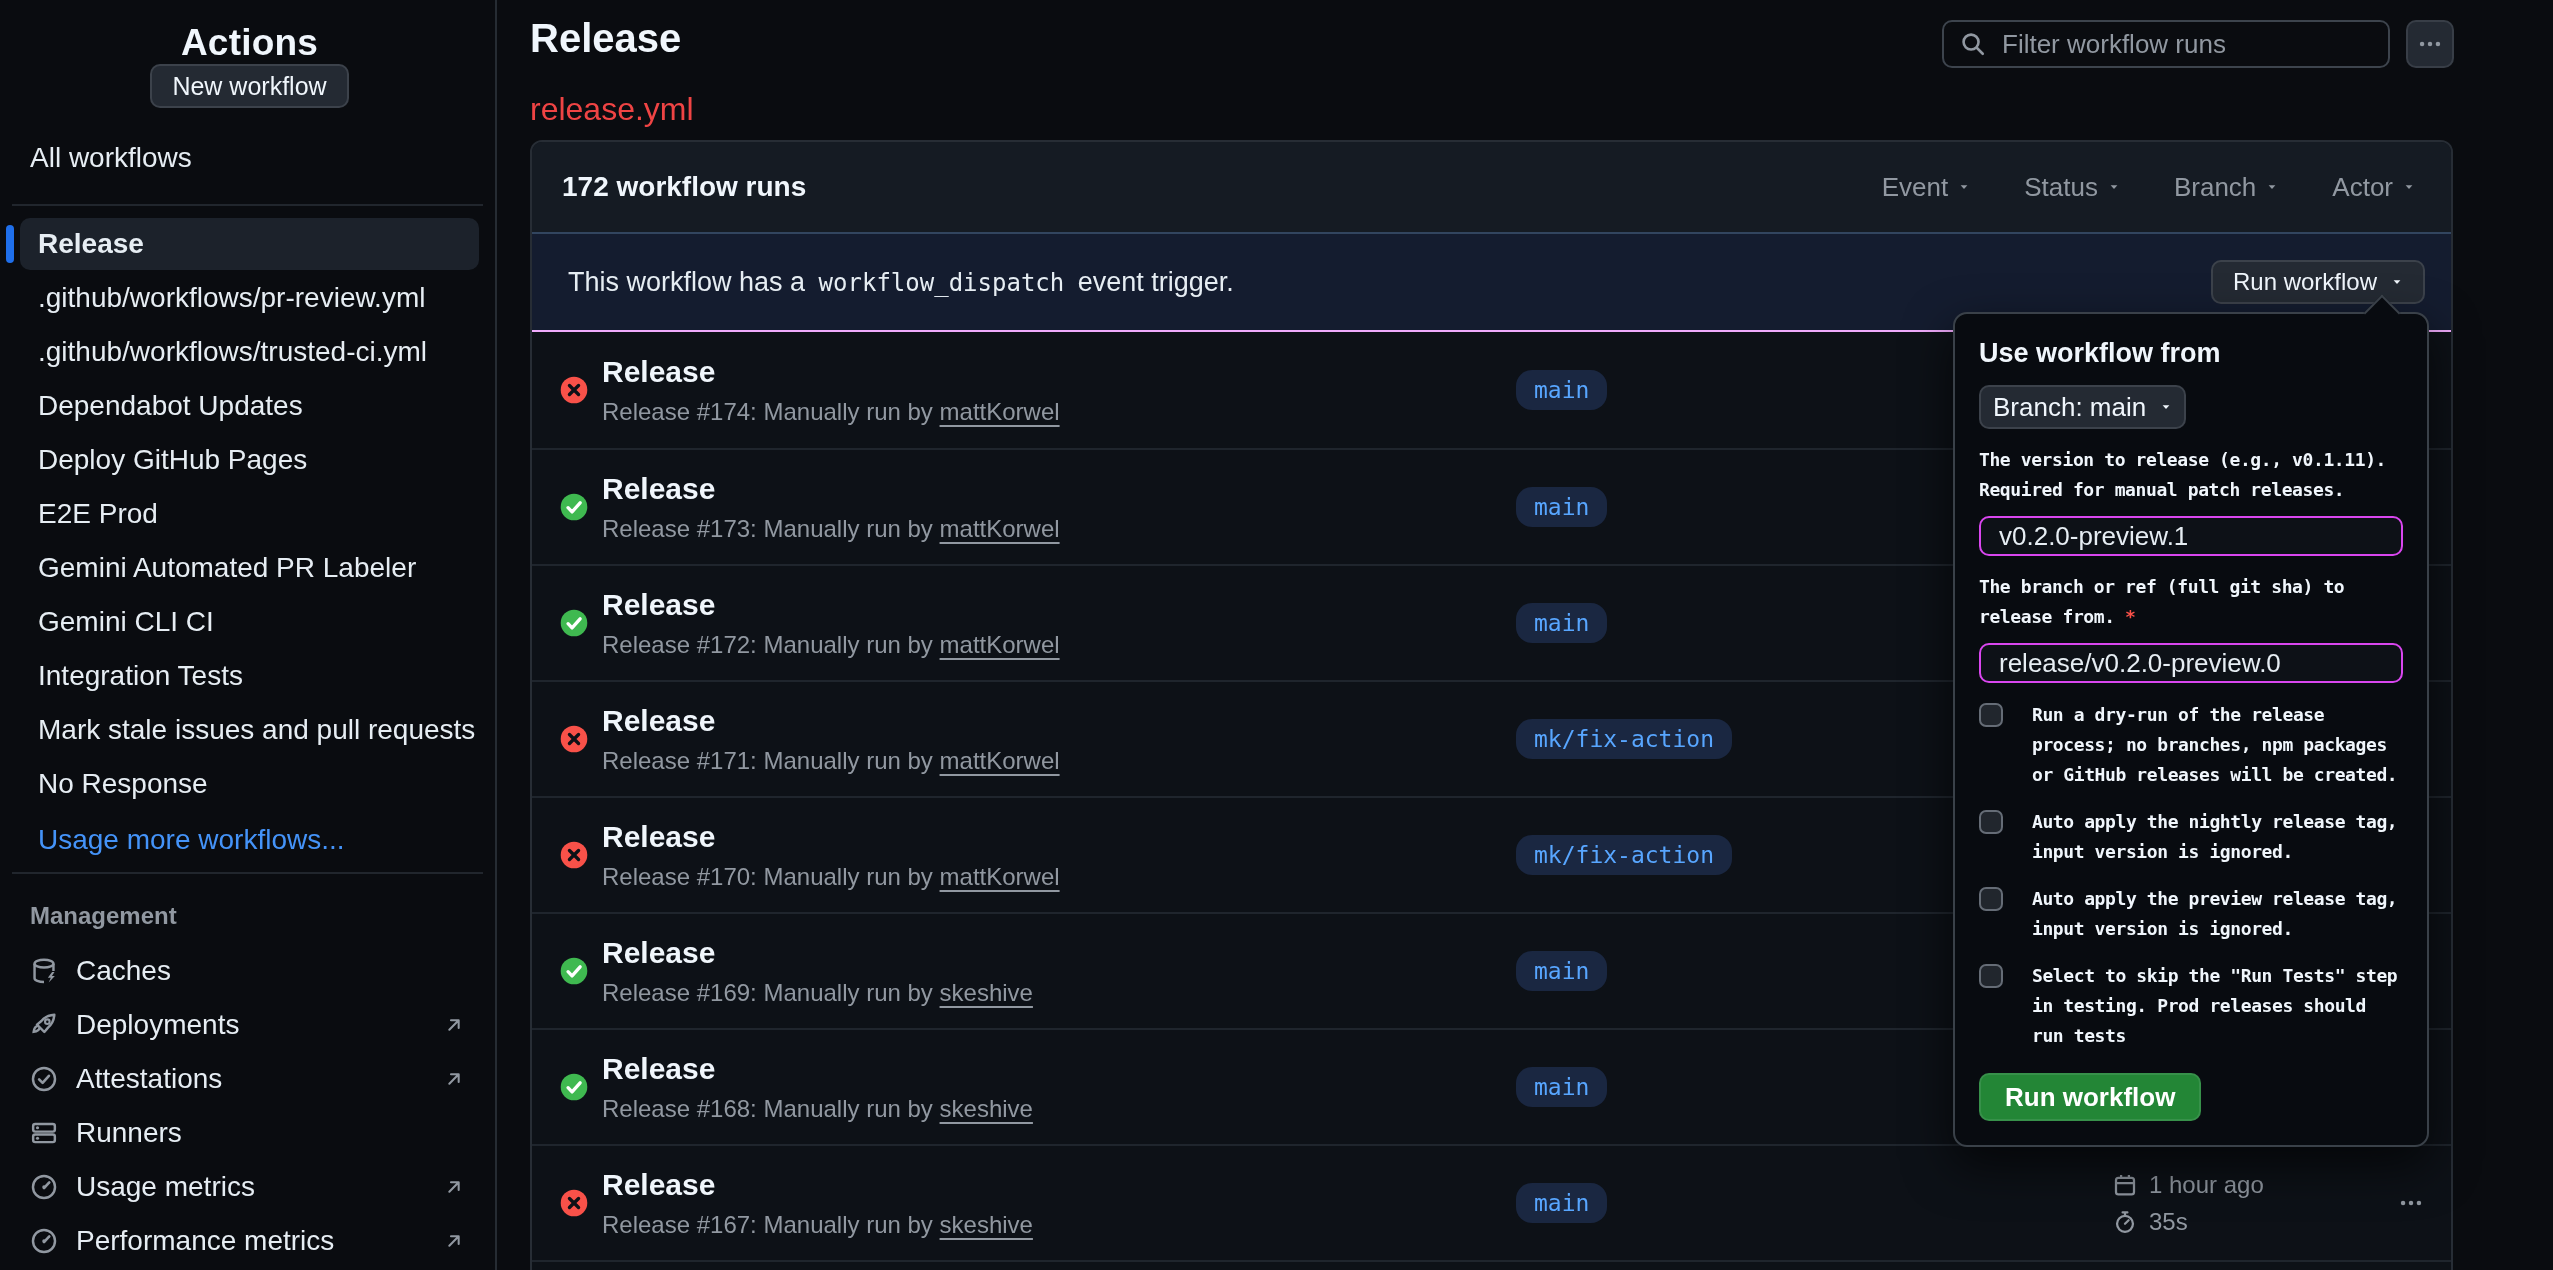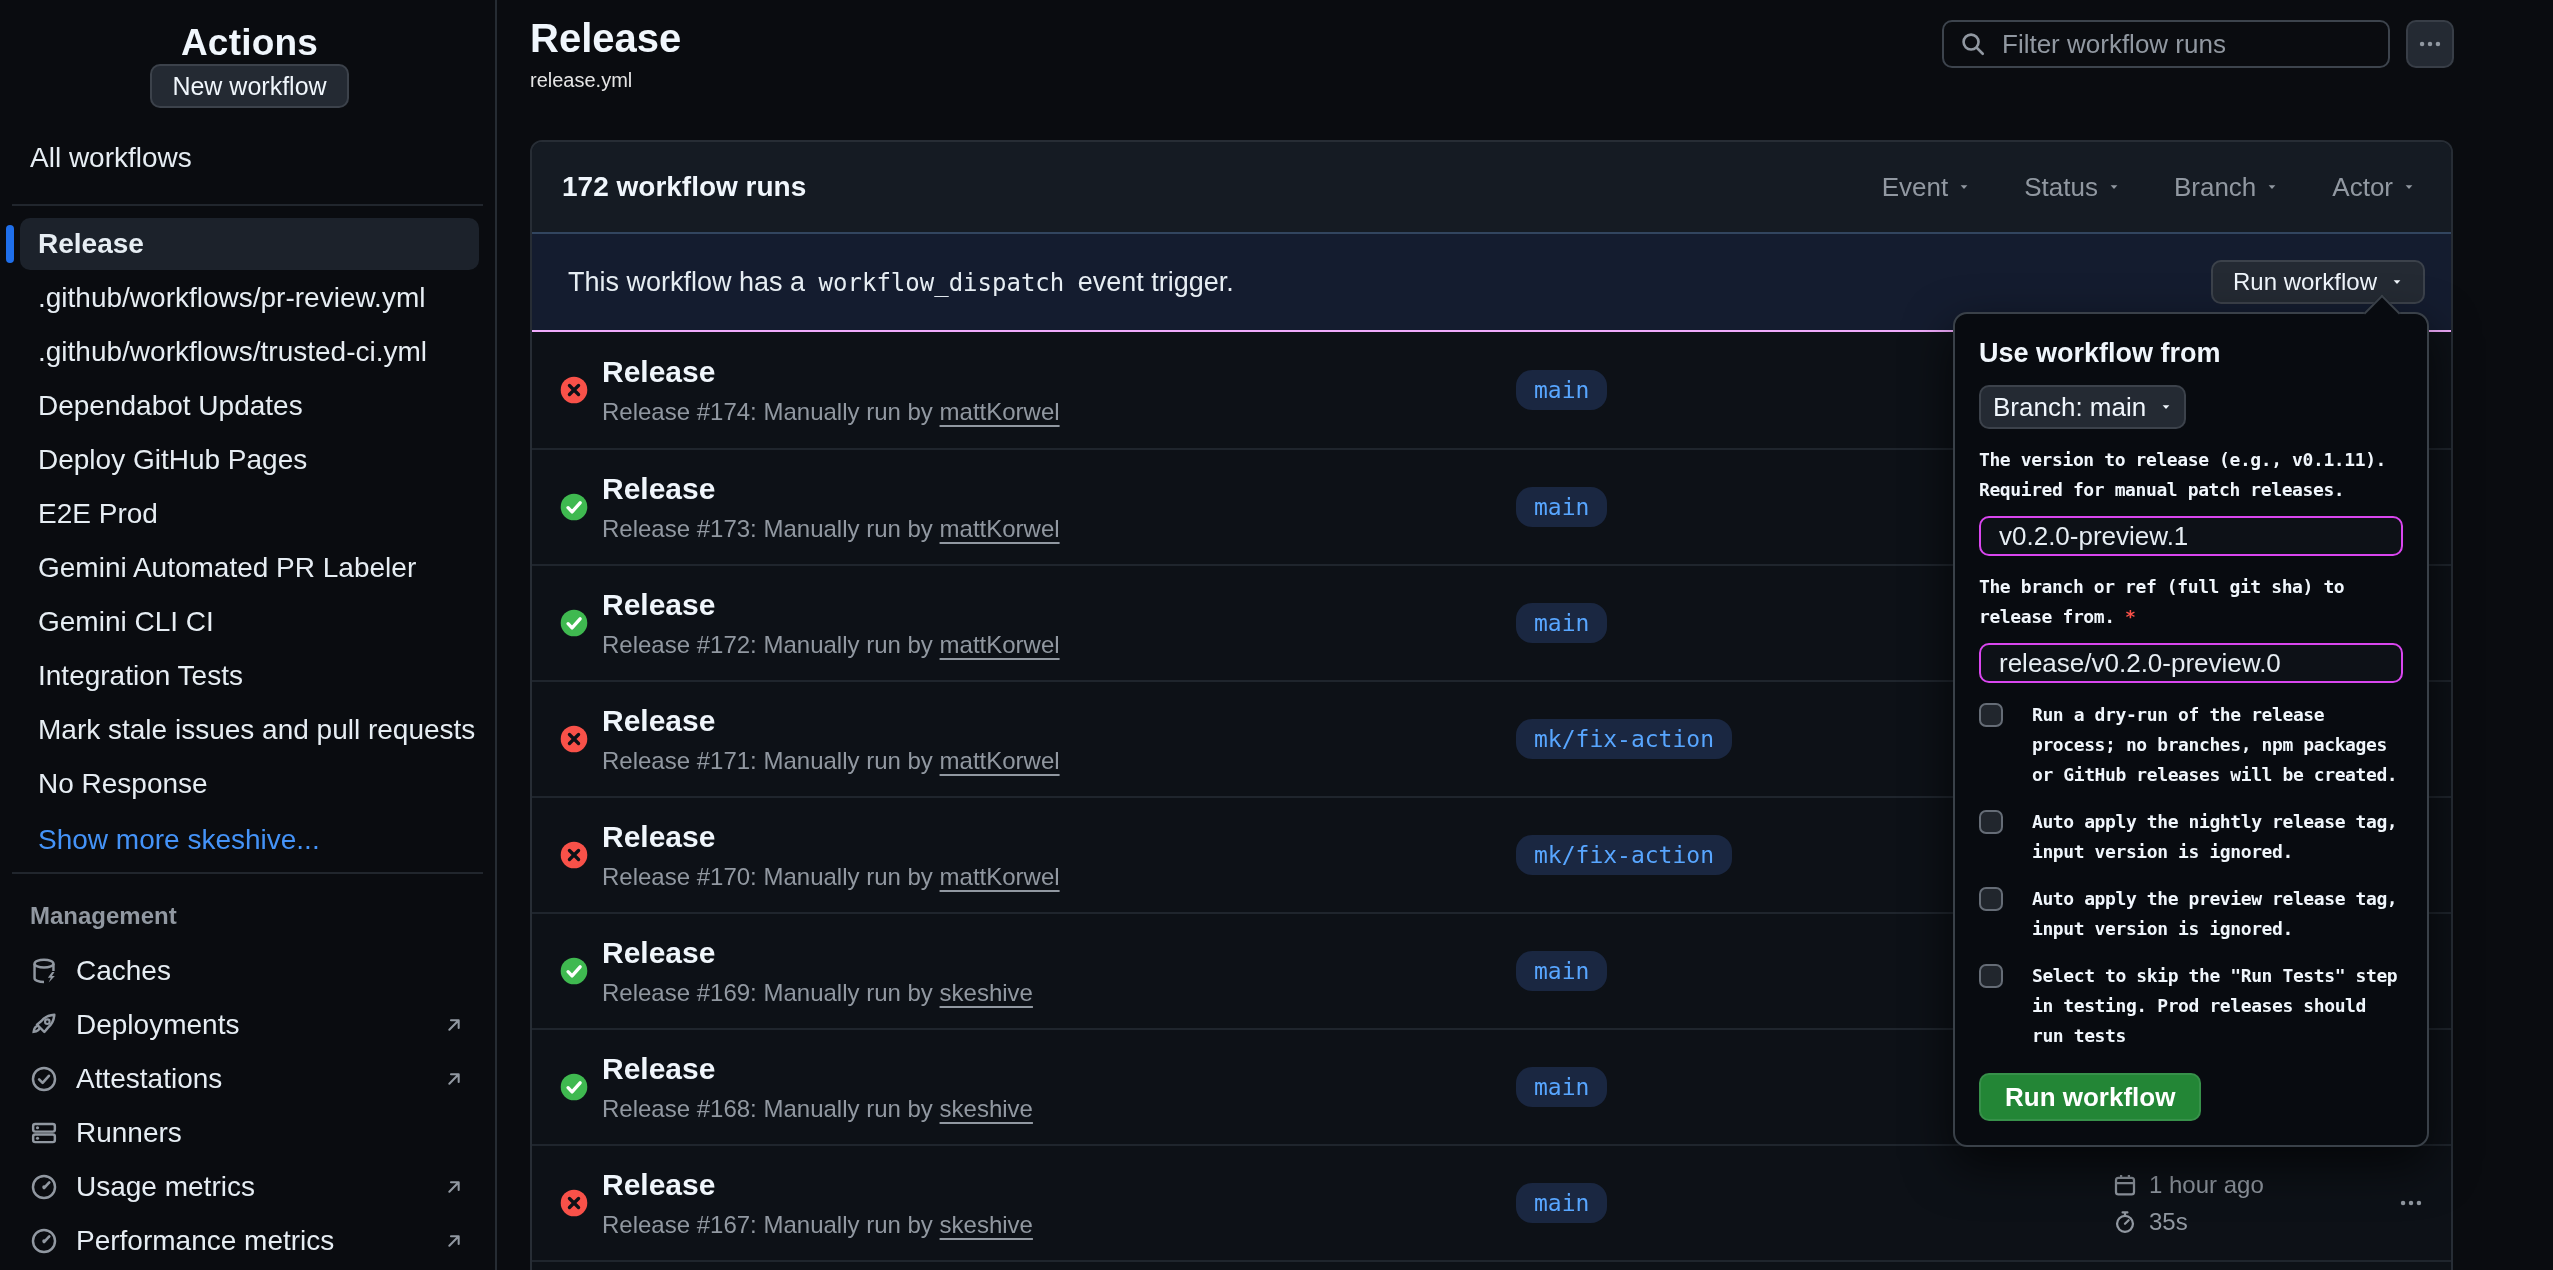--- a/index.html
+++ b/index.html
@@ -23,21 +23,21 @@
   .mgmt-title{margin-top:28px;padding:0 30px;font-size:24px;font-weight:600;color:#9198a1;}
   .mgmt-list{list-style:none;margin:14px 0 0;padding:0;}
   .mgmt-item{display:flex;align-items:center;gap:18px;padding:11px 30px;font-size:28px;color:#e6edf3;cursor:pointer;}
   .mgmt-item .mi-icon{color:#9198a1;}
   .mgmt-item .ext{margin-left:auto;color:#9198a1;}
 
   
   .content{flex:1;box-sizing:border-box;padding:16px 99px 0 33px;position:relative;}
   .content-head{display:flex;justify-content:space-between;height:124px;box-sizing:border-box;}
   .page-title{margin:0;font-size:40px;font-weight:600;}
-  .yml-link{margin-top:8px;font-size:20px;color:#e5e5e5;cursor:pointer;}
+  .yml-link{margin-top:30px;font-size:32px;color:#ef4444;cursor:pointer;}
   .head-tools{display:flex;align-items:flex-start;gap:16px;padding-top:4px;}
   .search-box{display:flex;align-items:center;gap:14px;width:448px;height:48px;box-sizing:border-box;border:2px solid #3d444d;border-radius:10px;padding:0 16px;color:#9198a1;}
   .search-box input{flex:1;background:transparent;border:none;outline:none;color:#e6edf3;font-size:26px;font-family:inherit;}
   .search-box input::placeholder{color:#9198a1;}
   .kebab-btn{width:48px;height:48px;box-sizing:border-box;border-radius:10px;background:#242a33;border:2px solid rgba(240,246,252,.1);
     display:flex;align-items:center;justify-content:center;color:#9198a1;cursor:pointer;}
 
   
   .panel{width:1923px;box-sizing:border-box;border:2px solid #272d35;border-radius:12px;overflow:hidden;background:#0d1117;}
   .panel-header{height:90px;display:flex;align-items:center;justify-content:space-between;background:#151b23;padding:0 36px 0 30px;}
@@ -172,21 +172,21 @@
         <li class="wf-item"><span class="wf-label">.github/workflows/trusted-ci.yml</span></li>
         <li class="wf-item"><span class="wf-label">Dependabot Updates</span></li>
         <li class="wf-item"><span class="wf-label">Deploy GitHub Pages</span></li>
         <li class="wf-item"><span class="wf-label">E2E Prod</span></li>
         <li class="wf-item"><span class="wf-label">Gemini Automated PR Labeler</span></li>
         <li class="wf-item"><span class="wf-label">Gemini CLI CI</span></li>
         <li class="wf-item"><span class="wf-label">Integration Tests</span></li>
         <li class="wf-item"><span class="wf-label">Mark stale issues and pull requests</span></li>
         <li class="wf-item"><span class="wf-label">No Response</span></li>
       </ul>
-    <div class="show-more">Show more skeshive...</div>
+    <div class="show-more">Usage more workflows...</div>
     <hr class="sidebar-divider">
     <div class="mgmt-title">Management</div>
     <ul class="mgmt-list" id="mgmt-list">
         <li class="mgmt-item">
     <svg class="mi-icon" width="28" height="28">
             <use href="#icon-cache"></use>
           </svg>
     <span class="mi-label">Caches</span>
 
   </li>

